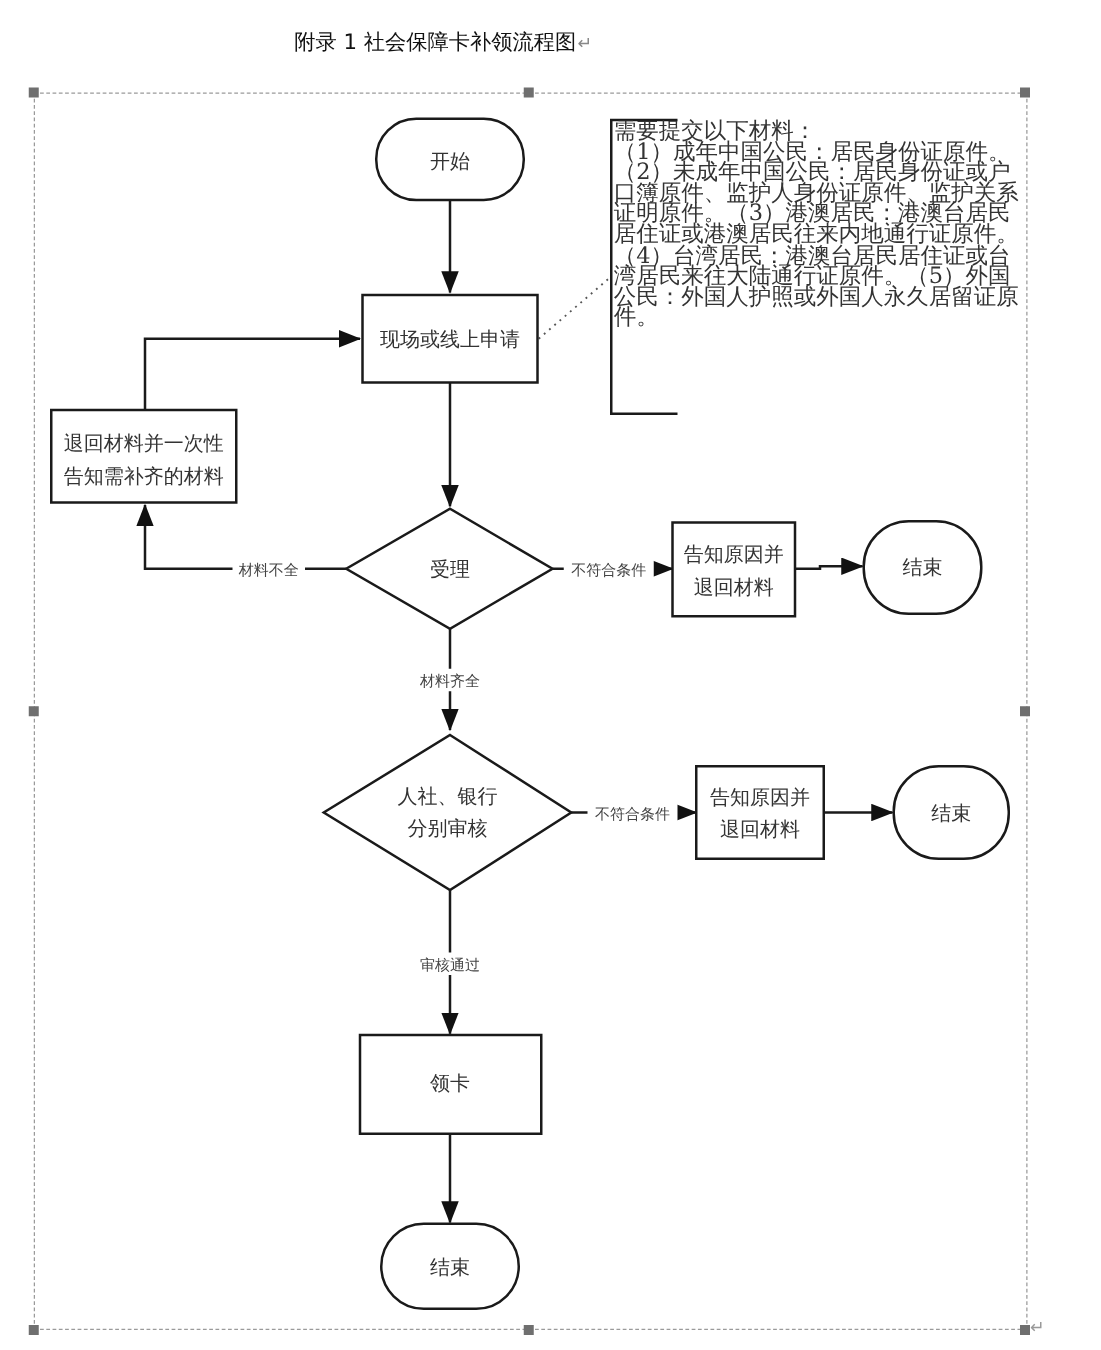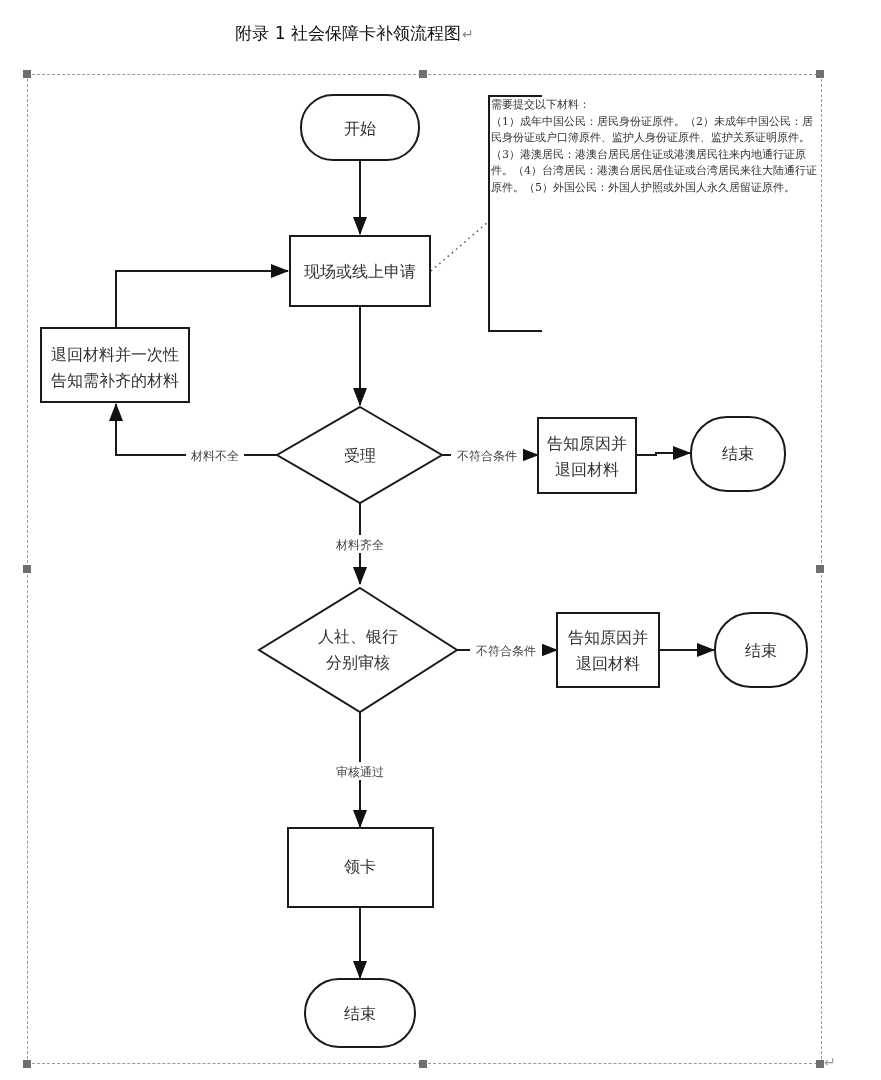--- a/index.html
+++ b/index.html
@@ -10,21 +10,21 @@
   .para-mark { color: #888; font-size: 14px; margin-left: 1px; }
   .frame { position: absolute; left: 27px; top: 74px; width: 795px; height: 990px;
            border: 1px dashed #9a9a9a; box-sizing: border-box; }
   .handle { position: absolute; width: 8px; height: 8px; background: #6f6f6f; }
   .end-mark { position: absolute; left: 824px; top: 1054px; color: #999; font-size: 14px;
               font-family: "DejaVu Sans", sans-serif; }
   svg#flow { position: absolute; left: 0; top: 0; }
   .node-text { font-family: "DejaVu Serif", "Liberation Serif", serif; font-size: 16px; fill: #333; }
   .edge-text { font-family: "DejaVu Serif", "Liberation Serif", serif; font-size: 12px; fill: #444; }
   .note { position: absolute; left: 491px; top: 97px; width: 330px;
-          font-family: "DejaVu Serif", "Liberation Serif", serif; font-size: 11px; line-height: 16.6px; color: #333; }
+          font-family: "DejaVu Serif", "Liberation Serif", serif; font-size: 18px; line-height: 16.6px; color: #333; }
   .note .p { display: block; }
 </style>
 </head>
 <body>
 
 <div class="title">
   <span>附录 1  社会保障卡补领流程图</span><span class="para-mark">↵</span>
 </div>
 
 <div class="frame"></div>

